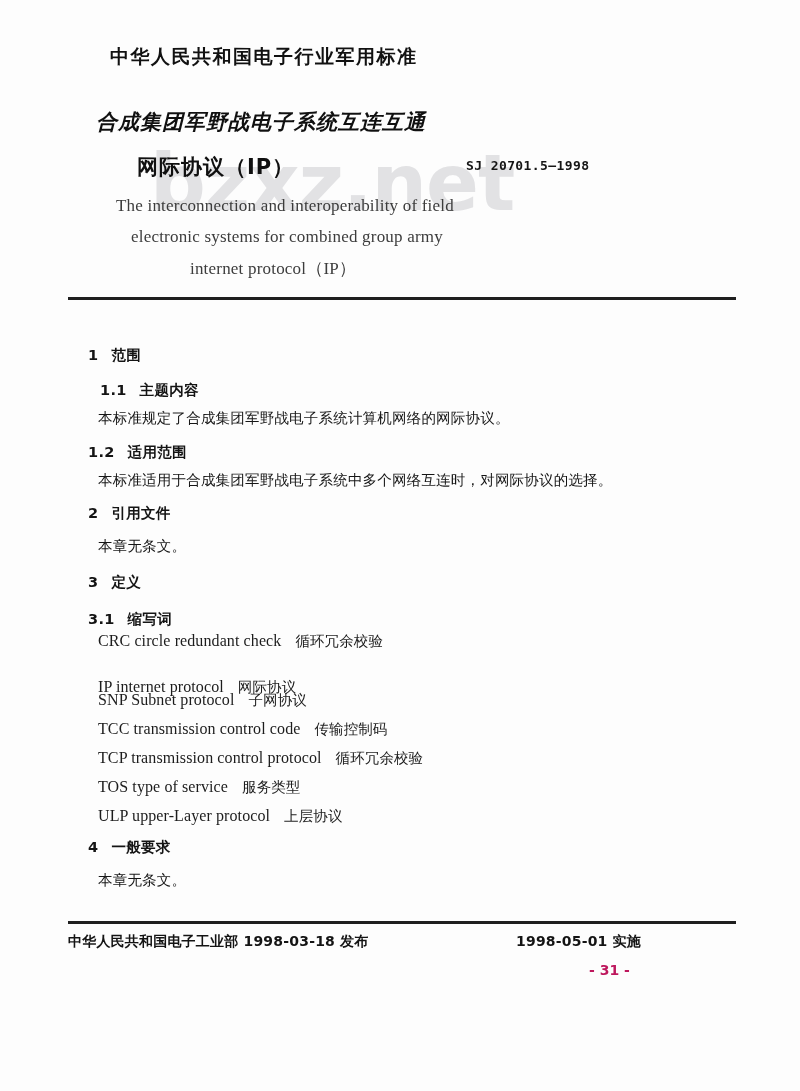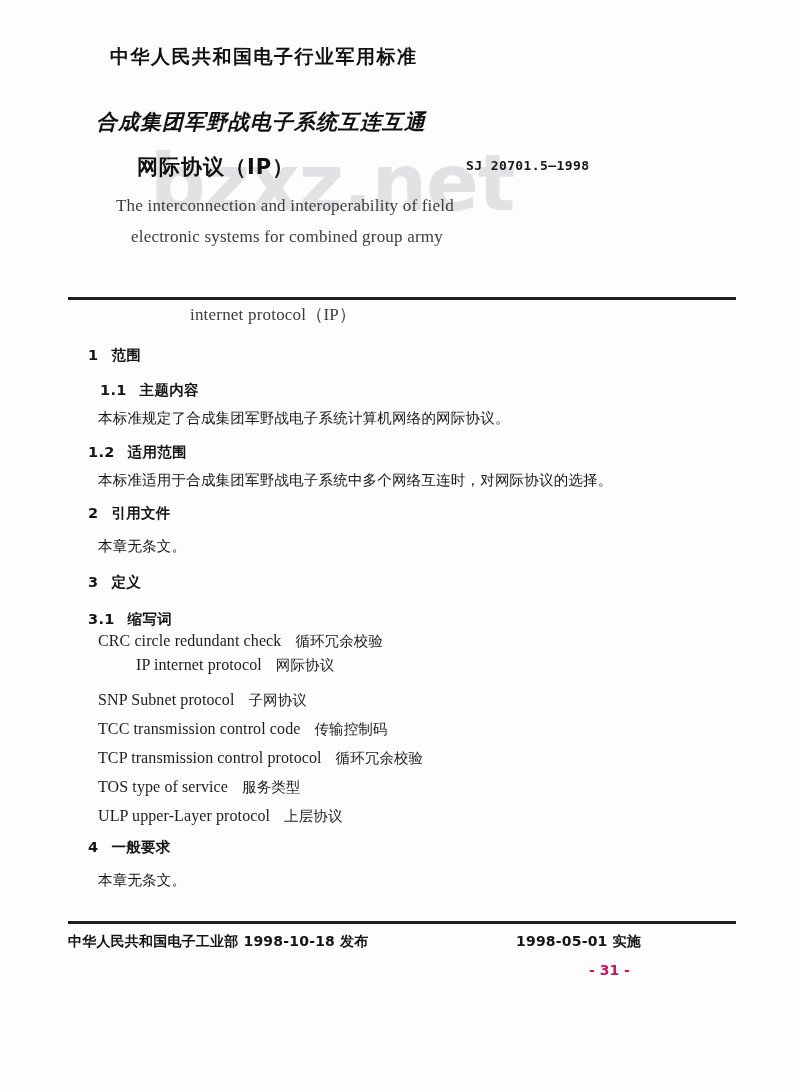--- a/index.html
+++ b/index.html
@@ -90,21 +90,21 @@
   .en-sub {
     position: absolute;
     font-family: "Liberation Serif", serif;
     font-size: 17px;
     color: #3c3c3c;
     letter-spacing: 0.2px;
     white-space: nowrap;
   }
   #en-1 { left: 116px; top: 196px; }
   #en-2 { left: 131px; top: 227px; }
-  #en-3 { left: 190px; top: 257px; margin-top: 46px; }
+  #en-3 { left: 190px; top: 257px; }
 
   
   #rule-top {
     position: absolute;
     left: 68px;
     top: 297px;
     width: 668px;
     height: 3px;
     background: #1f1f1f;
   }
@@ -240,21 +240,21 @@
       <span class="num">3</span><span class="gap"></span><span>定义</span>
     </div>
 
     <div class="clause-head" style="left:68px; top:610px;">
       <span class="num">3.1</span><span class="gap"></span><span>缩写词</span>
     </div>
 
     <div class="abbr" style="top:632px;">
       <span>CRC circle redundant check</span><span class="cn">循环冗余校验</span>
     </div>
-    <div class="abbr" style="top:656px;margin-left:38px;">
+    <div class="abbr" style="top:678px;">
       <span>IP internet protocol</span><span class="cn">网际协议</span>
     </div>
     <div class="abbr" style="top:691px;">
       <span>SNP Subnet protocol</span><span class="cn">子网协议</span>
     </div>
     <div class="abbr" style="top:720px;">
       <span>TCC transmission control code</span><span class="cn">传输控制码</span>
     </div>
     <div class="abbr" style="top:749px;">
       <span>TCP transmission control protocol</span><span class="cn">循环冗余校验</span>
@@ -268,17 +268,17 @@
 
     <div class="clause-head" style="left:68px; top:838px;">
       <span class="num">4</span><span class="gap"></span><span>一般要求</span>
     </div>
     <div class="para" style="left:98px; top:871px;">本章无条文。</div>
 
   </div>
 
   <div id="rule-bottom"></div>
 
-  <div id="footer-left">中华人民共和国电子工业部 1998-10-18 发布</div>
+  <div id="footer-left">中华人民共和国电子工业部 1998-03-18 发布</div>
   <div id="footer-right">1998-05-01 实施</div>
   <div id="page-number">- 31 -</div>
 
 </div>
 
 </body></html>

